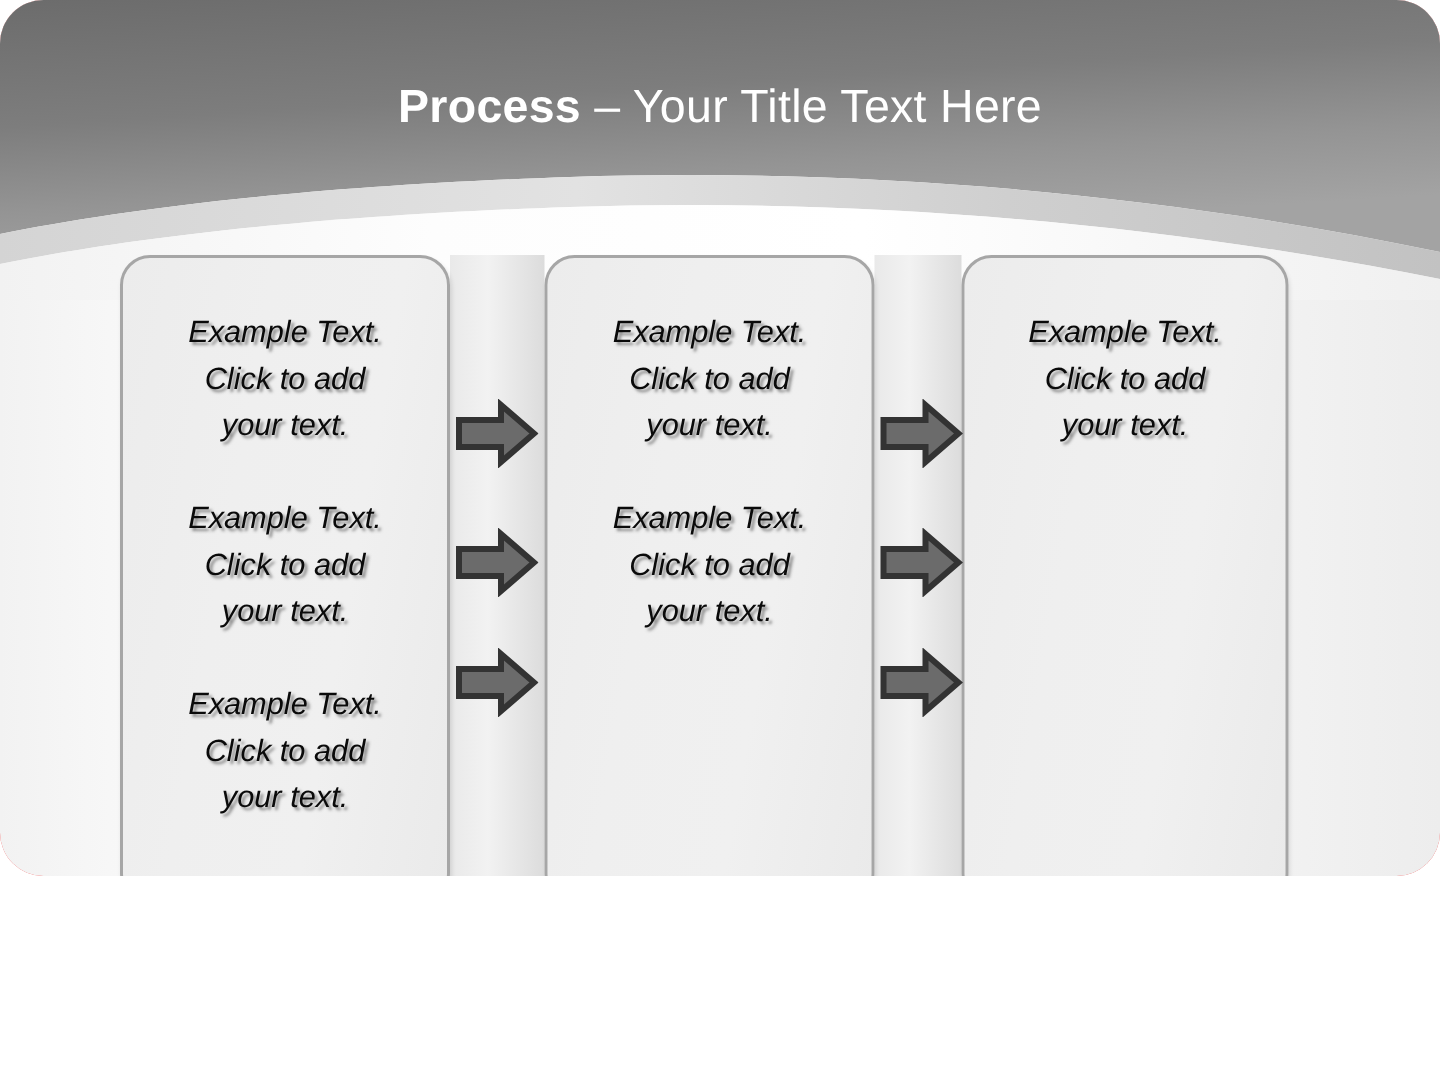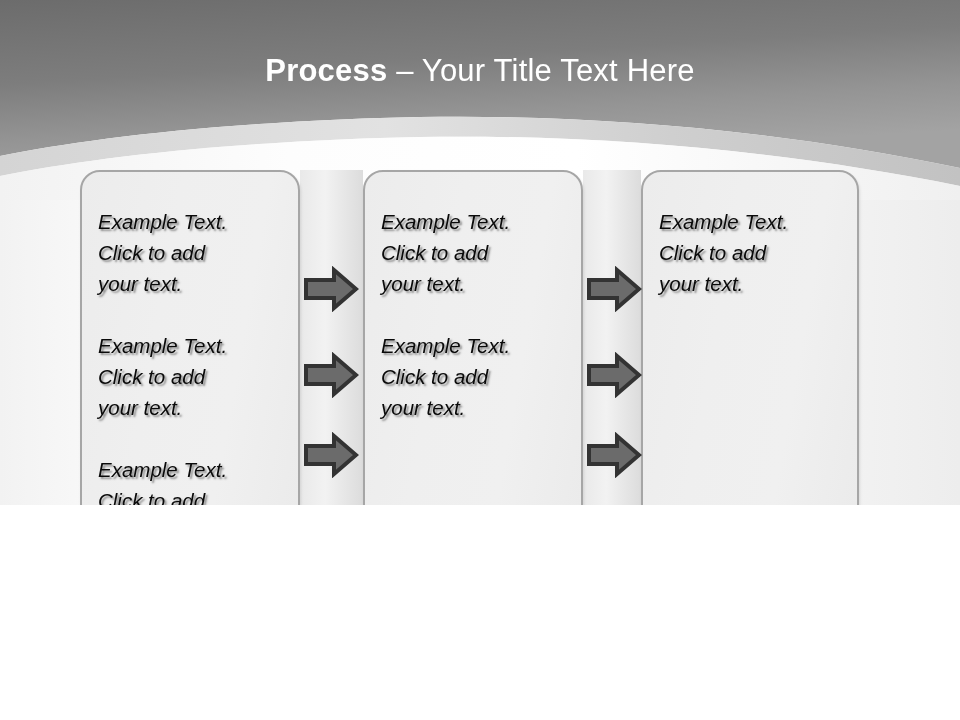--- a/index.html
+++ b/index.html
@@ -3,24 +3,25 @@
 <meta charset="utf-8">
 <style>
   html, body {
     margin: 0;
     padding: 0;
     background: #ffffff;
   }
   .slide {
     position: relative;
     width: 960px;
-    height: 505px;
+    height: 584px;
     overflow: hidden;
     font-family: "Liberation Sans", sans-serif;
     background: #ef4444;
+    border-radius: 29px;
   }
 
   
   .bg-body {
     position: absolute;
     left: 0; top: 0;
     width: 960px; height: 720px;
     background:
       linear-gradient(90deg,
         #f2f2f2 0%,
@@ -75,21 +76,21 @@
   }
   #pbox-1 { left: 80px;  width: 220px; }
   #pbox-2 { left: 363px; width: 220px; }
   #pbox-3 { left: 641px; width: 218px; }
 
   .pbox-text {
     font-style: italic;
     font-size: 20.5px;
     line-height: 31px;
     color: #0a0a0a;
-    text-align: left;
+    text-align: center;
     margin: 0 0 31px 0;
     text-shadow: 2px 2px 2px rgba(120,120,120,0.85);
     white-space: pre-line;
   }
   .pbox-text:last-child { margin-bottom: 0; }
 
   
   .refl {
     position: absolute;
     top: 608px;

